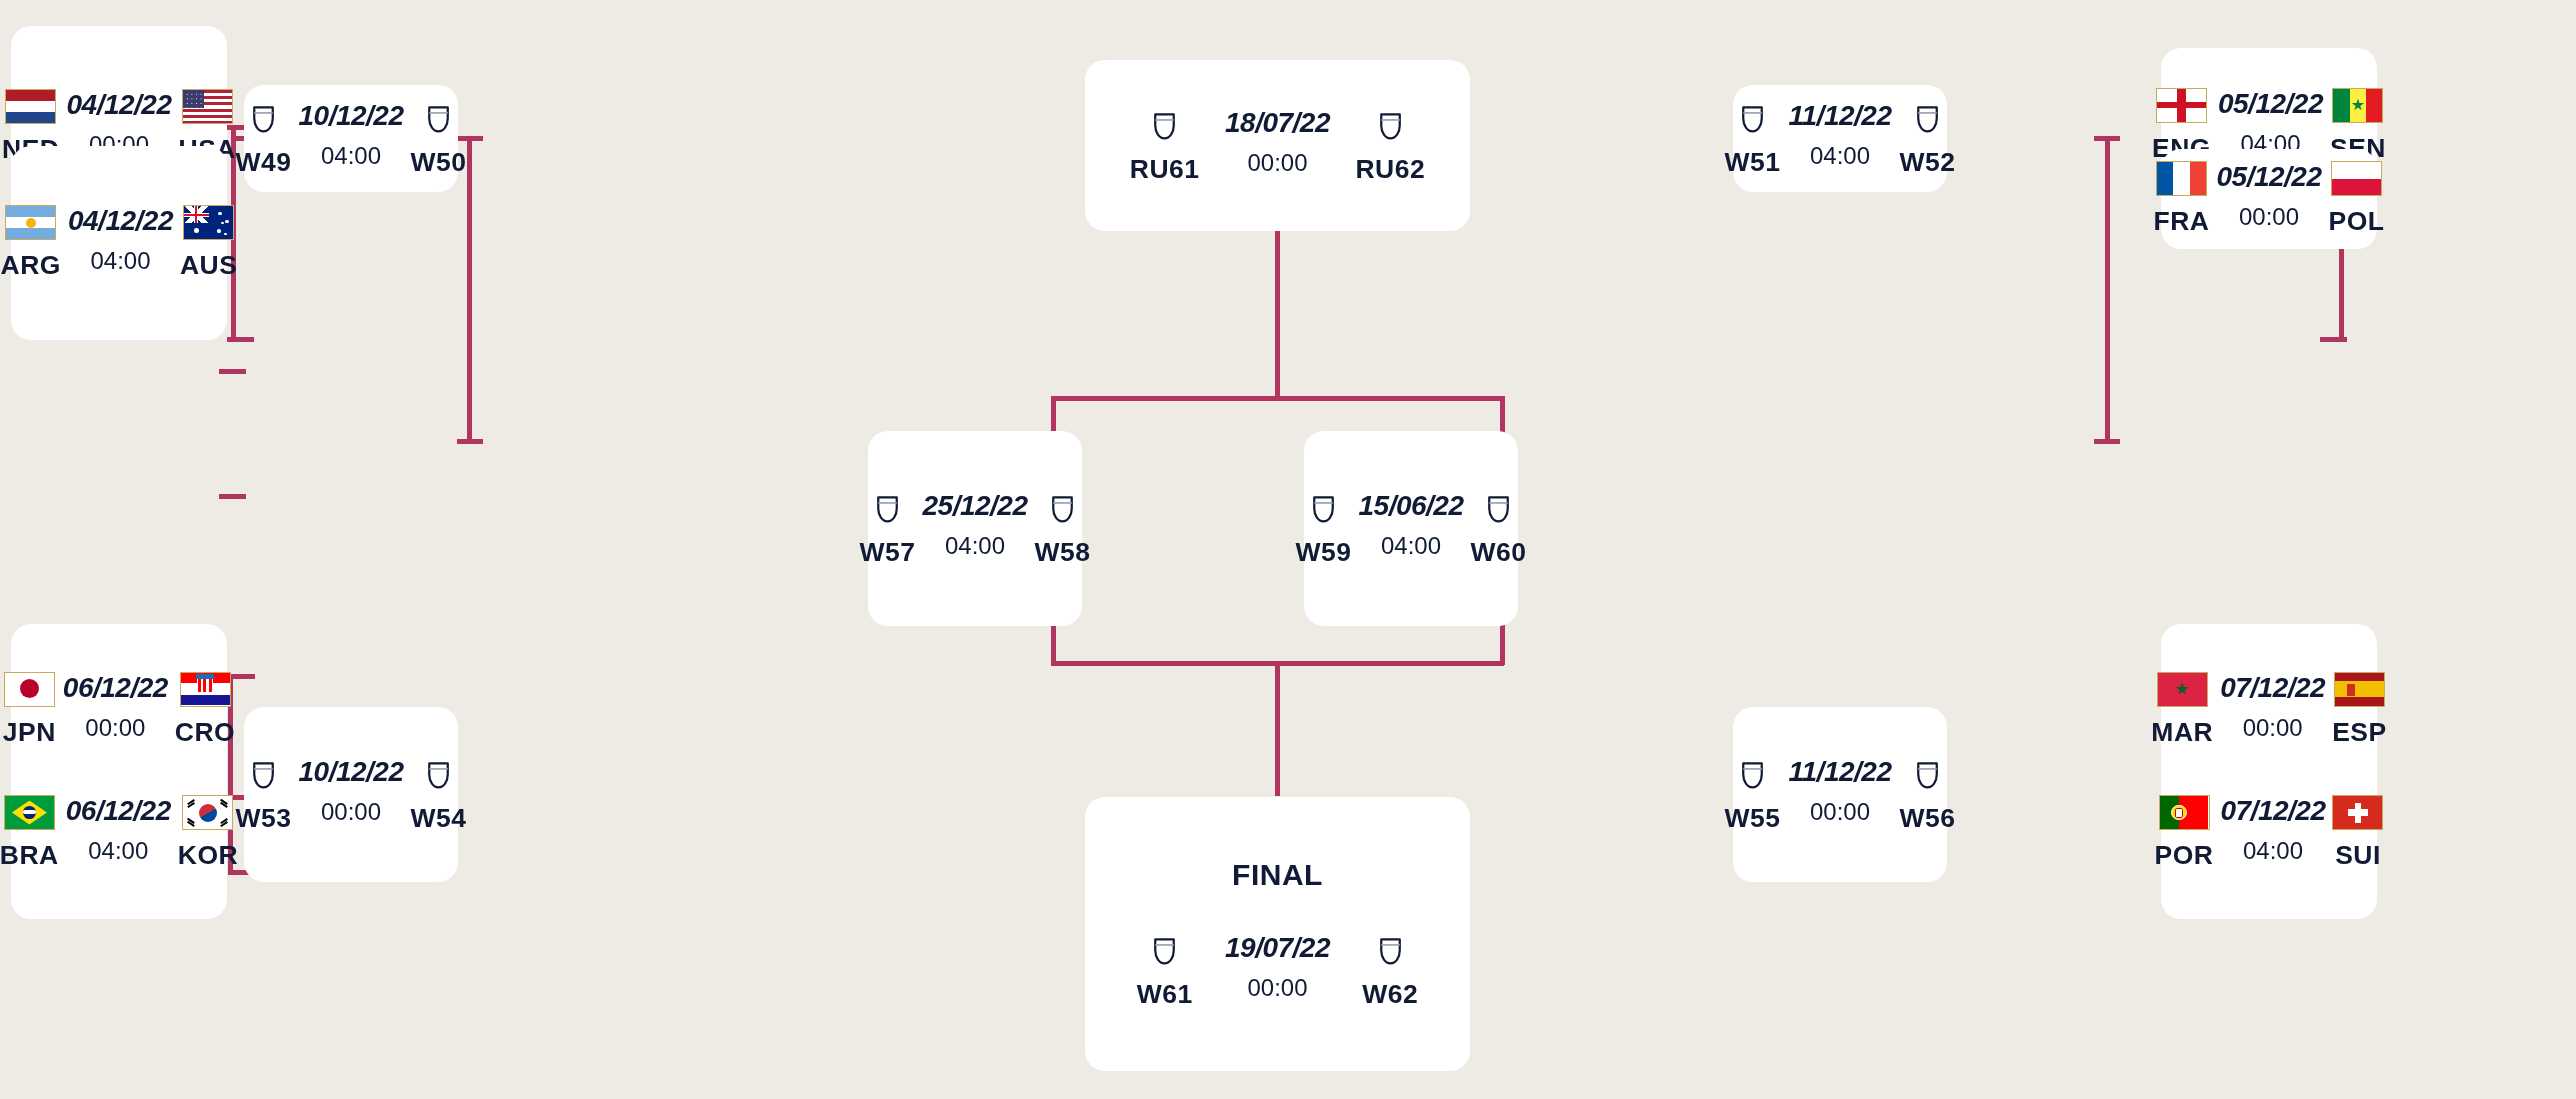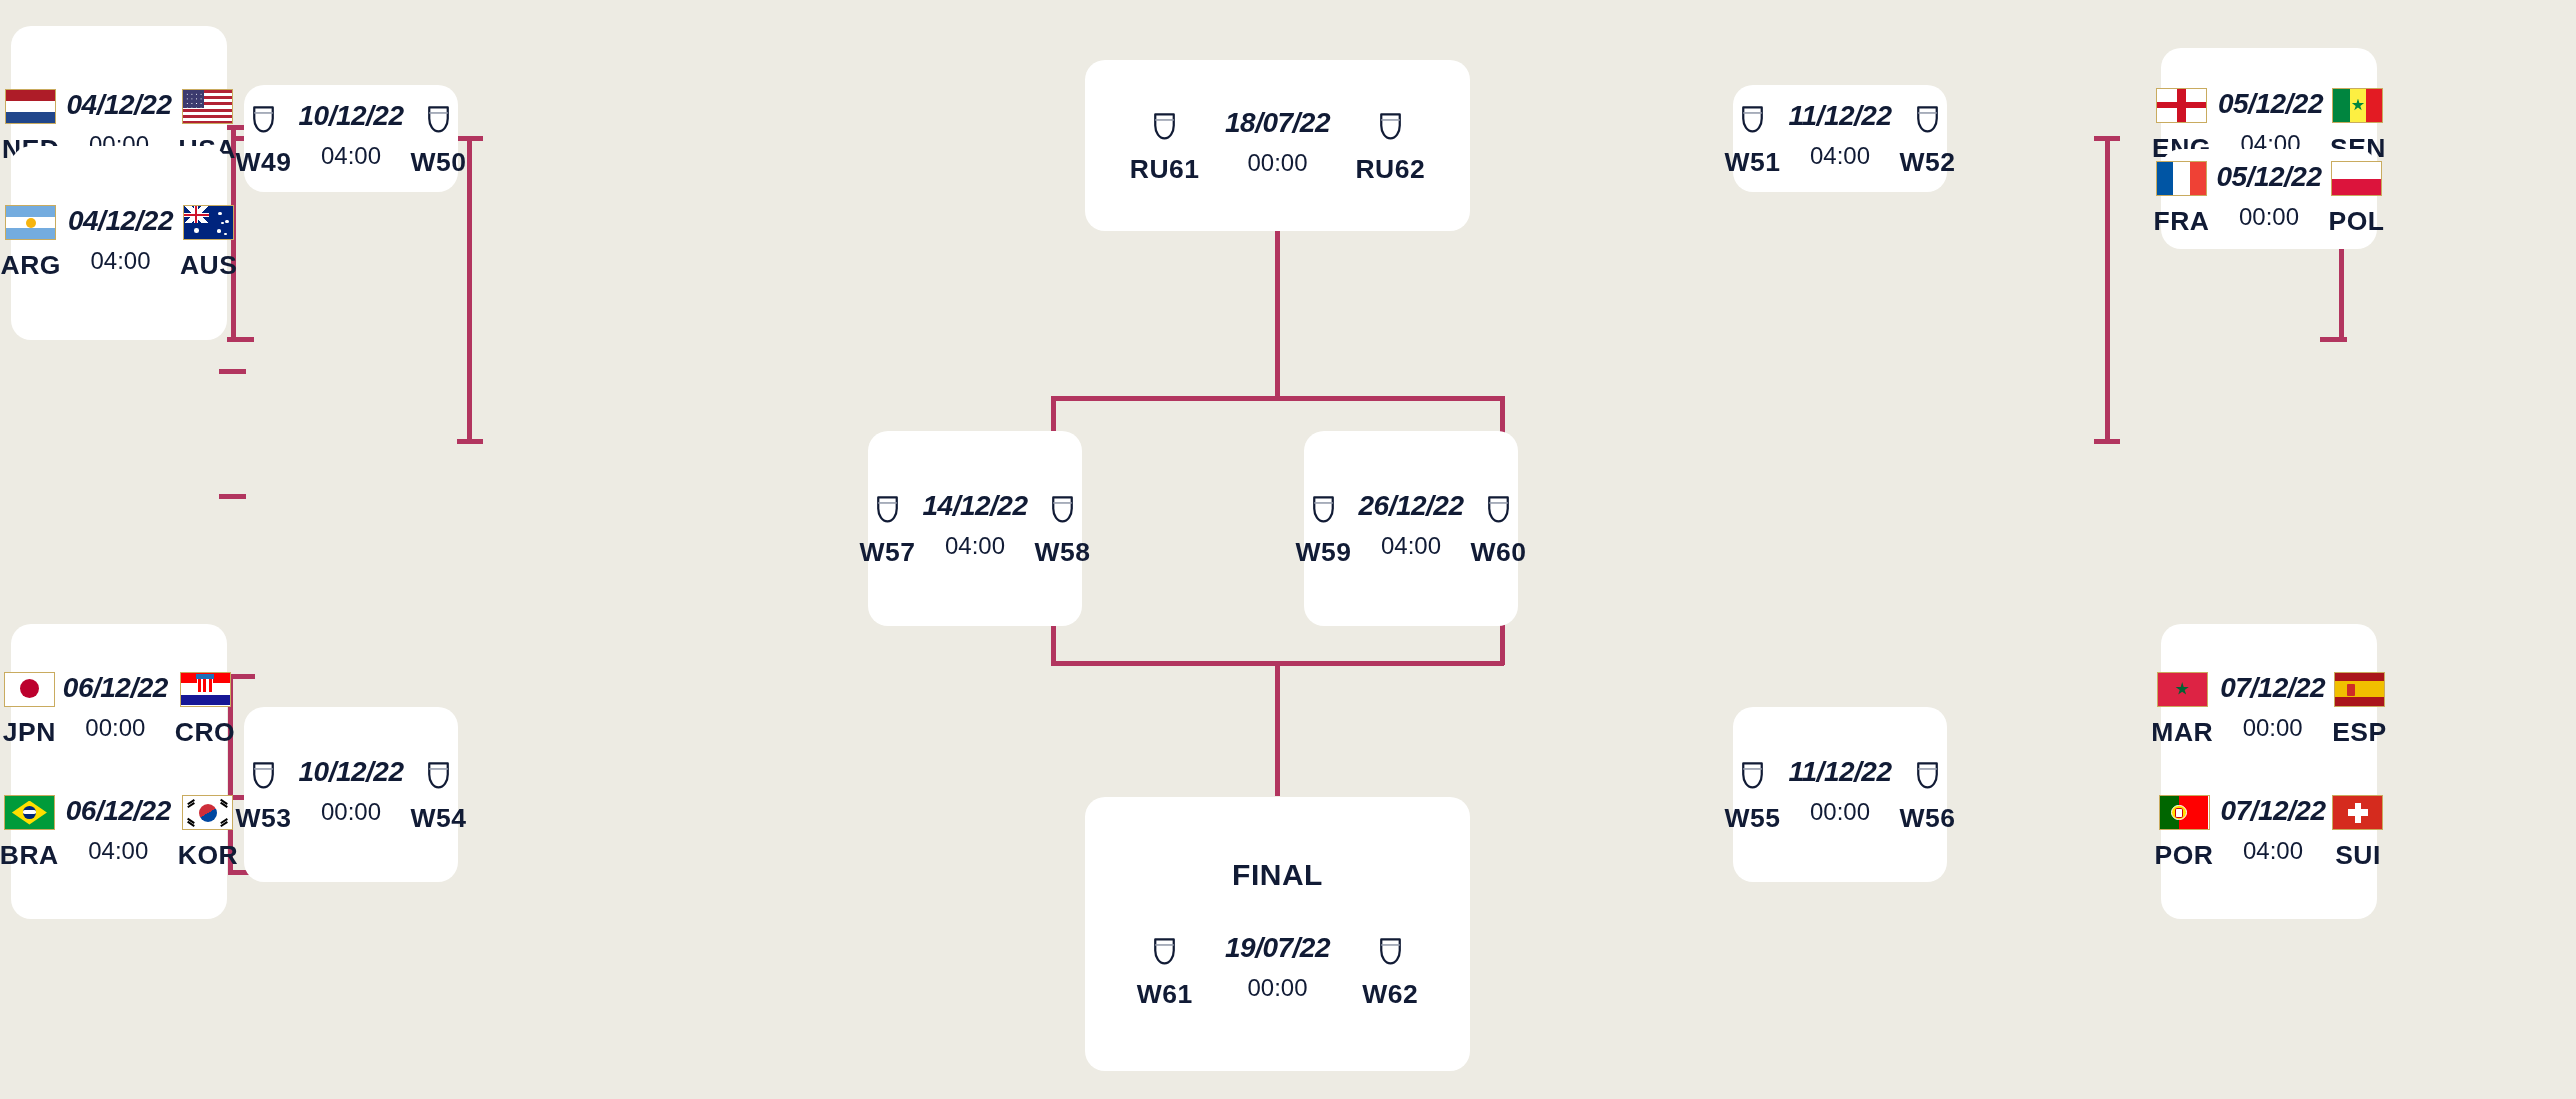--- a/index.html
+++ b/index.html
@@ -460,21 +460,21 @@
   <div class="card" style="left:868px;top:431px;width:214px;height:195px;">
     <div class="row">
       <div class="side">
         <svg class="shield" viewBox="0 0 40 40">
           <path d="M10 8 h20 v12 a10 14 0 0 1 -20 0 z" fill="#fff" stroke="#111b35" stroke-width="2.4" stroke-linejoin="round"></path>
           <line x1="10" y1="14" x2="30" y2="14" stroke="#9aa1b0" stroke-width="1.8"></line>
         </svg>
         <span class="code">W57</span>
       </div>
       <div class="mid">
-        <span class="date">14/12/22</span>
+        <span class="date">25/12/22</span>
         <span class="time">04:00</span>
       </div>
       <div class="side">
         <svg class="shield" viewBox="0 0 40 40">
           <path d="M10 8 h20 v12 a10 14 0 0 1 -20 0 z" fill="#fff" stroke="#111b35" stroke-width="2.4" stroke-linejoin="round"></path>
           <line x1="10" y1="14" x2="30" y2="14" stroke="#9aa1b0" stroke-width="1.8"></line>
         </svg>
         <span class="code">W58</span>
       </div>
     </div>
@@ -483,21 +483,21 @@
   <div class="card" style="left:1304px;top:431px;width:214px;height:195px;">
     <div class="row">
       <div class="side">
         <svg class="shield" viewBox="0 0 40 40">
           <path d="M10 8 h20 v12 a10 14 0 0 1 -20 0 z" fill="#fff" stroke="#111b35" stroke-width="2.4" stroke-linejoin="round"></path>
           <line x1="10" y1="14" x2="30" y2="14" stroke="#9aa1b0" stroke-width="1.8"></line>
         </svg>
         <span class="code">W59</span>
       </div>
       <div class="mid">
-        <span class="date">26/12/22</span>
+        <span class="date">15/06/22</span>
         <span class="time">04:00</span>
       </div>
       <div class="side">
         <svg class="shield" viewBox="0 0 40 40">
           <path d="M10 8 h20 v12 a10 14 0 0 1 -20 0 z" fill="#fff" stroke="#111b35" stroke-width="2.4" stroke-linejoin="round"></path>
           <line x1="10" y1="14" x2="30" y2="14" stroke="#9aa1b0" stroke-width="1.8"></line>
         </svg>
         <span class="code">W60</span>
       </div>
     </div>

